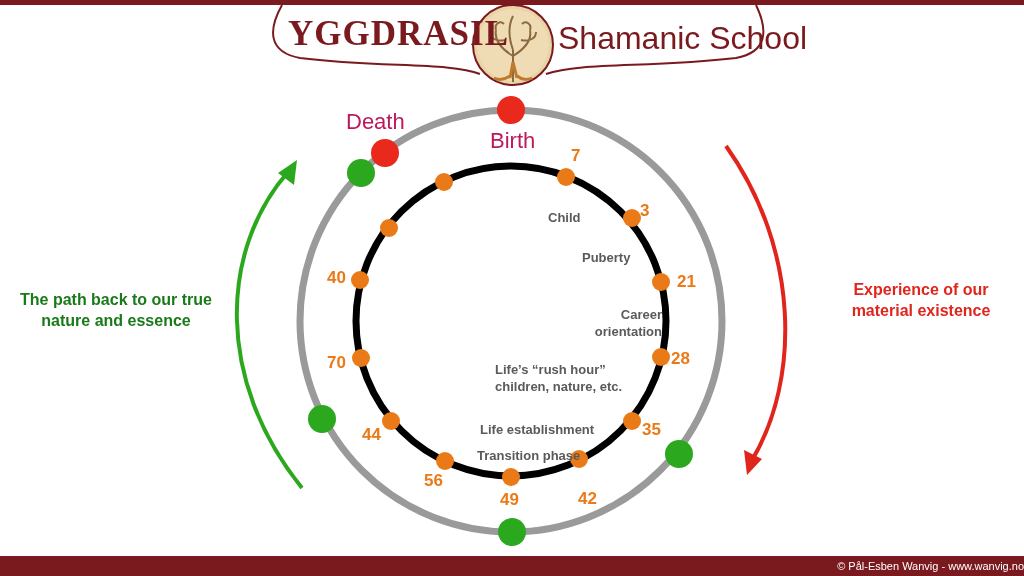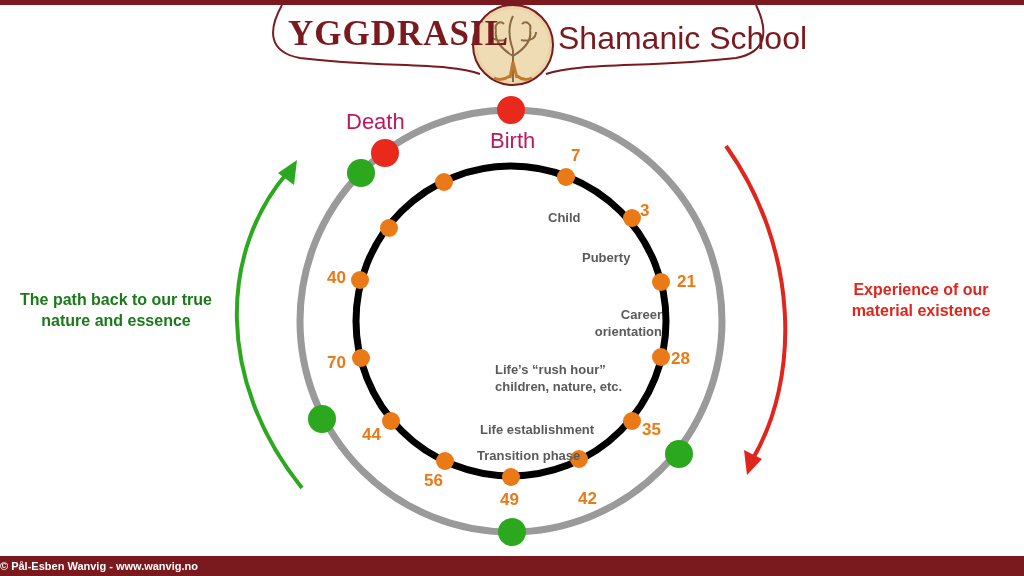--- a/index.html
+++ b/index.html
@@ -1,18 +1,18 @@
 <!DOCTYPE html>
 <html><head>
 <meta charset="utf-8">
 <style>
   html, body { margin:0; padding:0; }
   body { width:1024px; height:576px; position:relative; overflow:hidden; background:#ffffff; font-family:"Liberation Sans", sans-serif; }
   .top-bar { position:absolute; left:0; top:0; width:1024px; height:5px; background:#7a1a1e; }
-  .footer { position:absolute; left:0; top:556px; width:1024px; height:20px; background:#7a1a1e; color:#ffffff; font-size:11px; font-weight:bold; text-align:left; line-height:20px; }
+  .footer { position:absolute; left:0; top:556px; width:1024px; height:20px; background:#7a1a1e; color:#ffffff; font-size:11px; font-weight:normal; text-align:right; line-height:20px; }
   svg.diagram { position:absolute; left:0; top:0; }
   .logo-left { position:absolute; left:288px; top:14px; font-family:"Liberation Serif", serif; font-size:35px; letter-spacing:1px; color:#7a1a1e; font-weight:bold; }
   .logo-right { position:absolute; left:558px; top:20px; font-family:"Liberation Sans", sans-serif; font-size:32px; color:#7a1a1e; }
   .side-text { position:absolute; font-weight:bold; font-size:16px; text-align:center; line-height:21px; }
   .left-text { left:6px; top:289px; width:220px; color:#1a7a1a; }
   .right-text { left:826px; top:279px; width:190px; color:#e0261c; }
   .label-big { position:absolute; font-weight:normal; font-size:22px; color:#be185d; }
   .stage { position:absolute; font-weight:bold; font-size:13px; color:#5a5a5a; line-height:17px; }
   .age { position:absolute; font-weight:bold; font-size:17px; color:#ea7a17; }
 </style>

